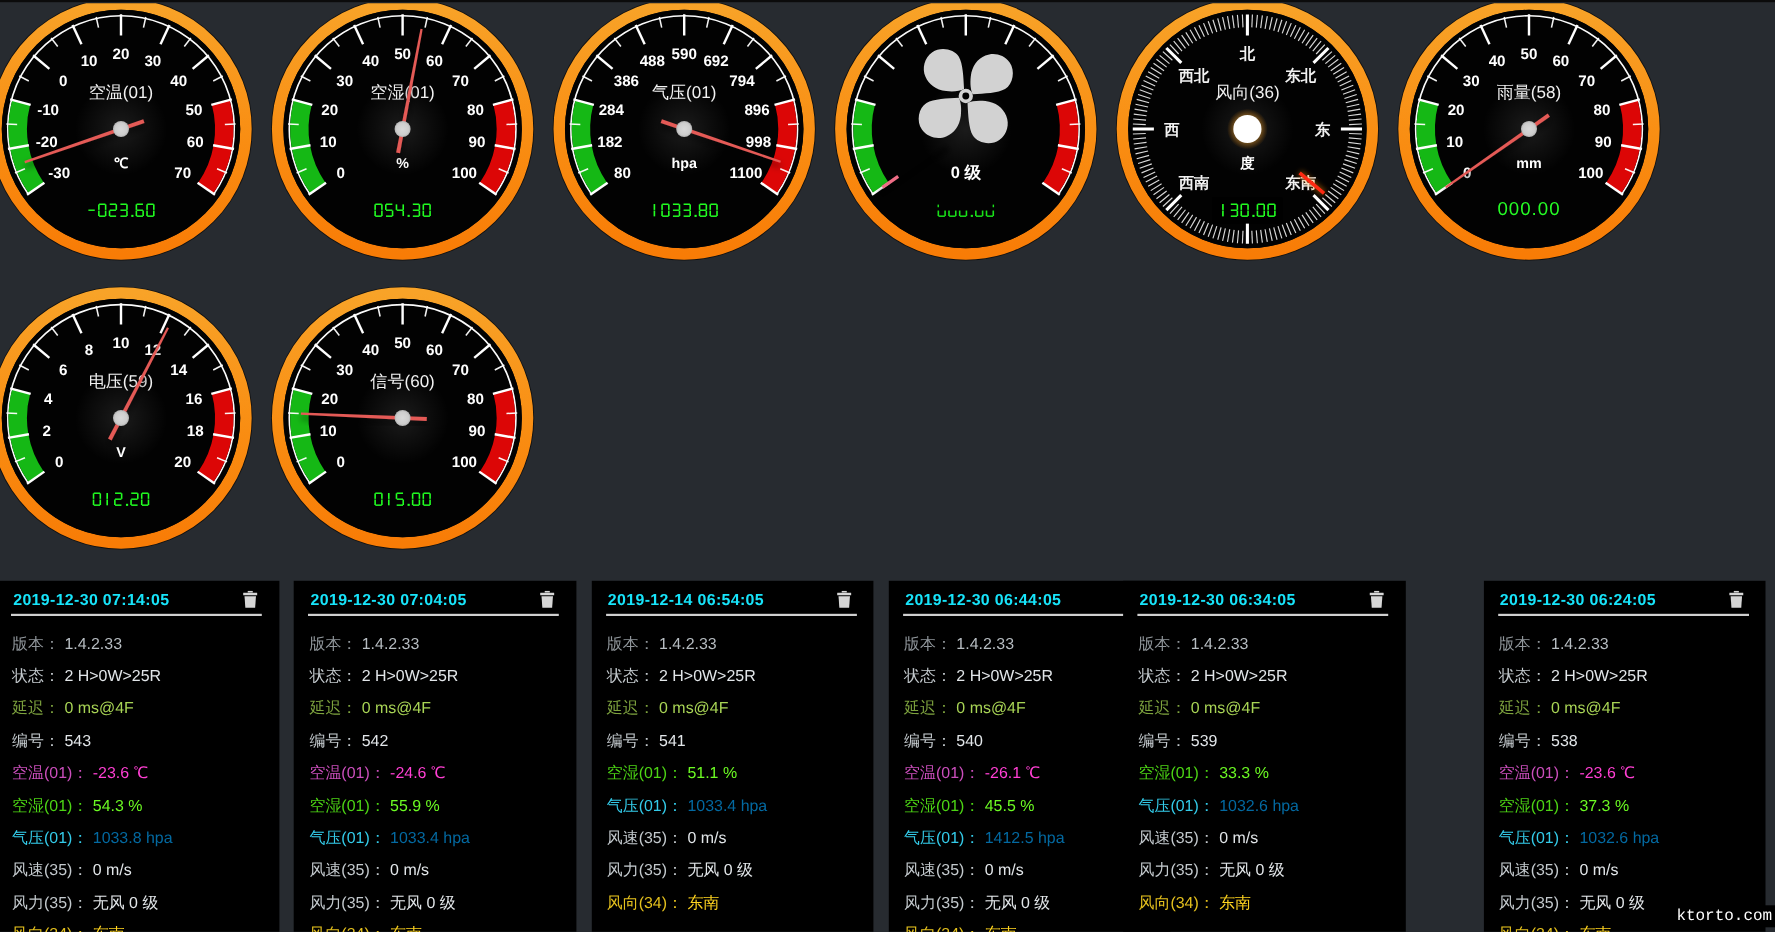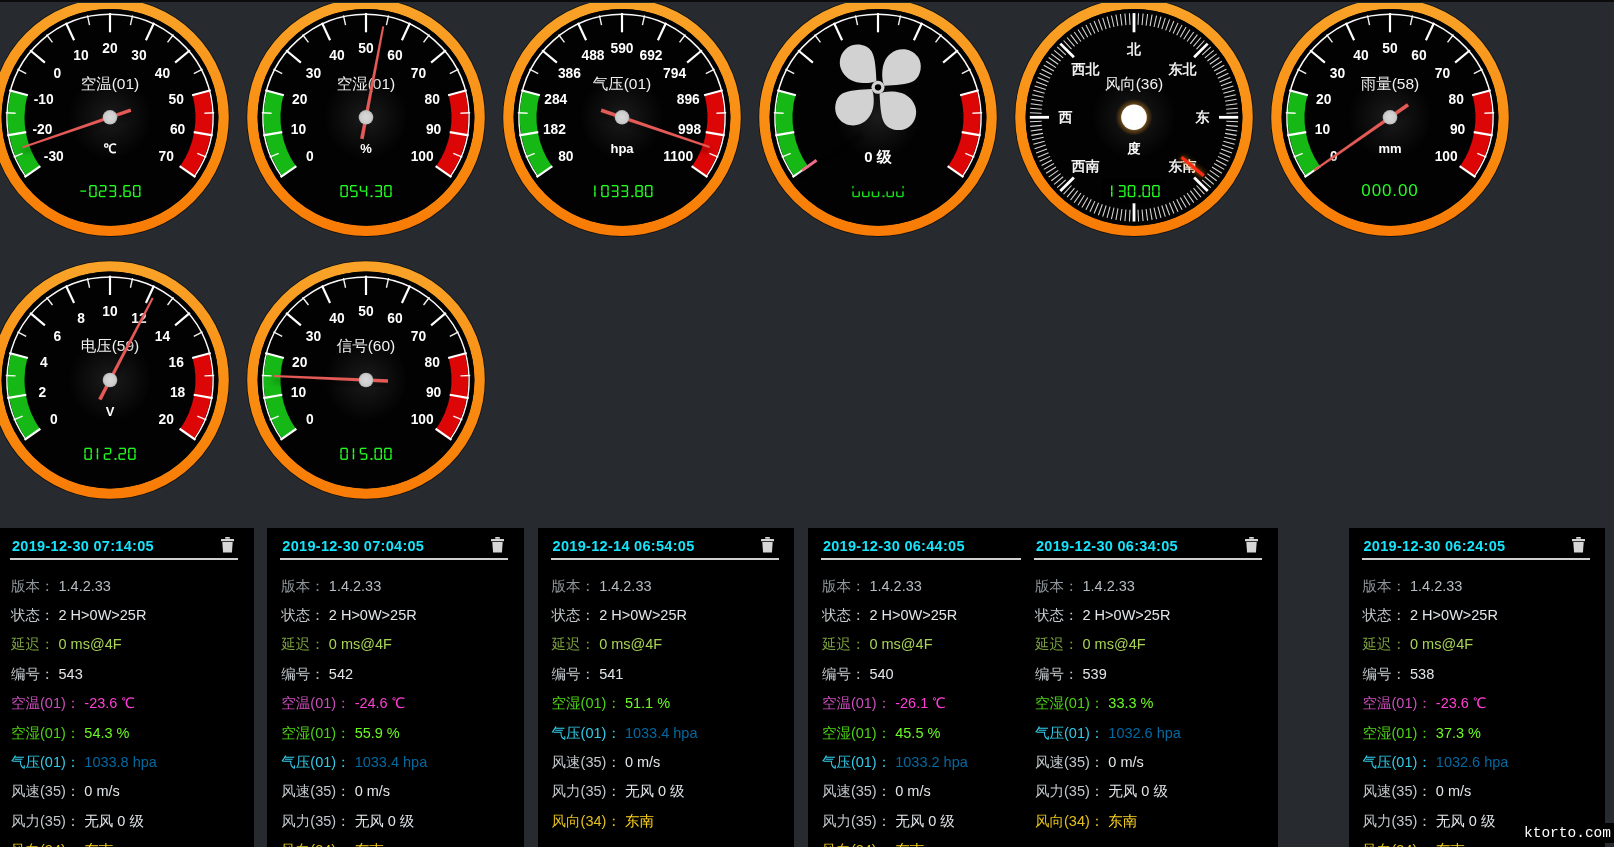--- a/index.html
+++ b/index.html
@@ -1012,21 +1012,21 @@
         </svg></span>
     </div>
 <div class="cline"></div>
 <div class="cbody">
       <div class="rw"><span class="lb g1">版本：</span> <span class="vl g2">1.4.2.33</span></div>
 <div class="rw"><span class="lb w1">状态：</span> <span class="vl w2">2 H&gt;0W&gt;25R</span></div>
 <div class="rw"><span class="lb d1">延迟：</span> <span class="vl d2">0 ms@4F</span></div>
 <div class="rw"><span class="lb w1">编号：</span> <span class="vl w2">540</span></div>
 <div class="rw"><span class="lb t1">空温(01)：</span> <span class="vl t2">-26.1 ℃</span></div>
 <div class="rw"><span class="lb h1">空湿(01)：</span> <span class="vl h2">45.5 %</span></div>
-<div class="rw"><span class="lb p1">气压(01)：</span> <span class="vl p2">1033.2 hpa</span></div>
+<div class="rw"><span class="lb p1">气压(01)：</span> <span class="vl p2">1412.5 hpa</span></div>
 <div class="rw"><span class="lb w1">风速(35)：</span> <span class="vl w2">0 m/s</span></div>
 <div class="rw"><span class="lb w1">风力(35)：</span> <span class="vl w2">无风 0 级</span></div>
 <div class="rw"><span class="lb y1">风向(34)：</span> <span class="vl y2">东南</span></div>
     </div>
 </div>
 <div class="card" style="left:1021px">
 <div class="chead">
       <span class="ctime">2019-12-30 06:34:05</span>
       <span class="ctrash"><svg width="13" height="15.5" viewBox="0 0 13 15.5" fill="#d6d6d6">
           <rect x="0" y="1.9" width="13" height="2.3" rx="0.3"></rect>

